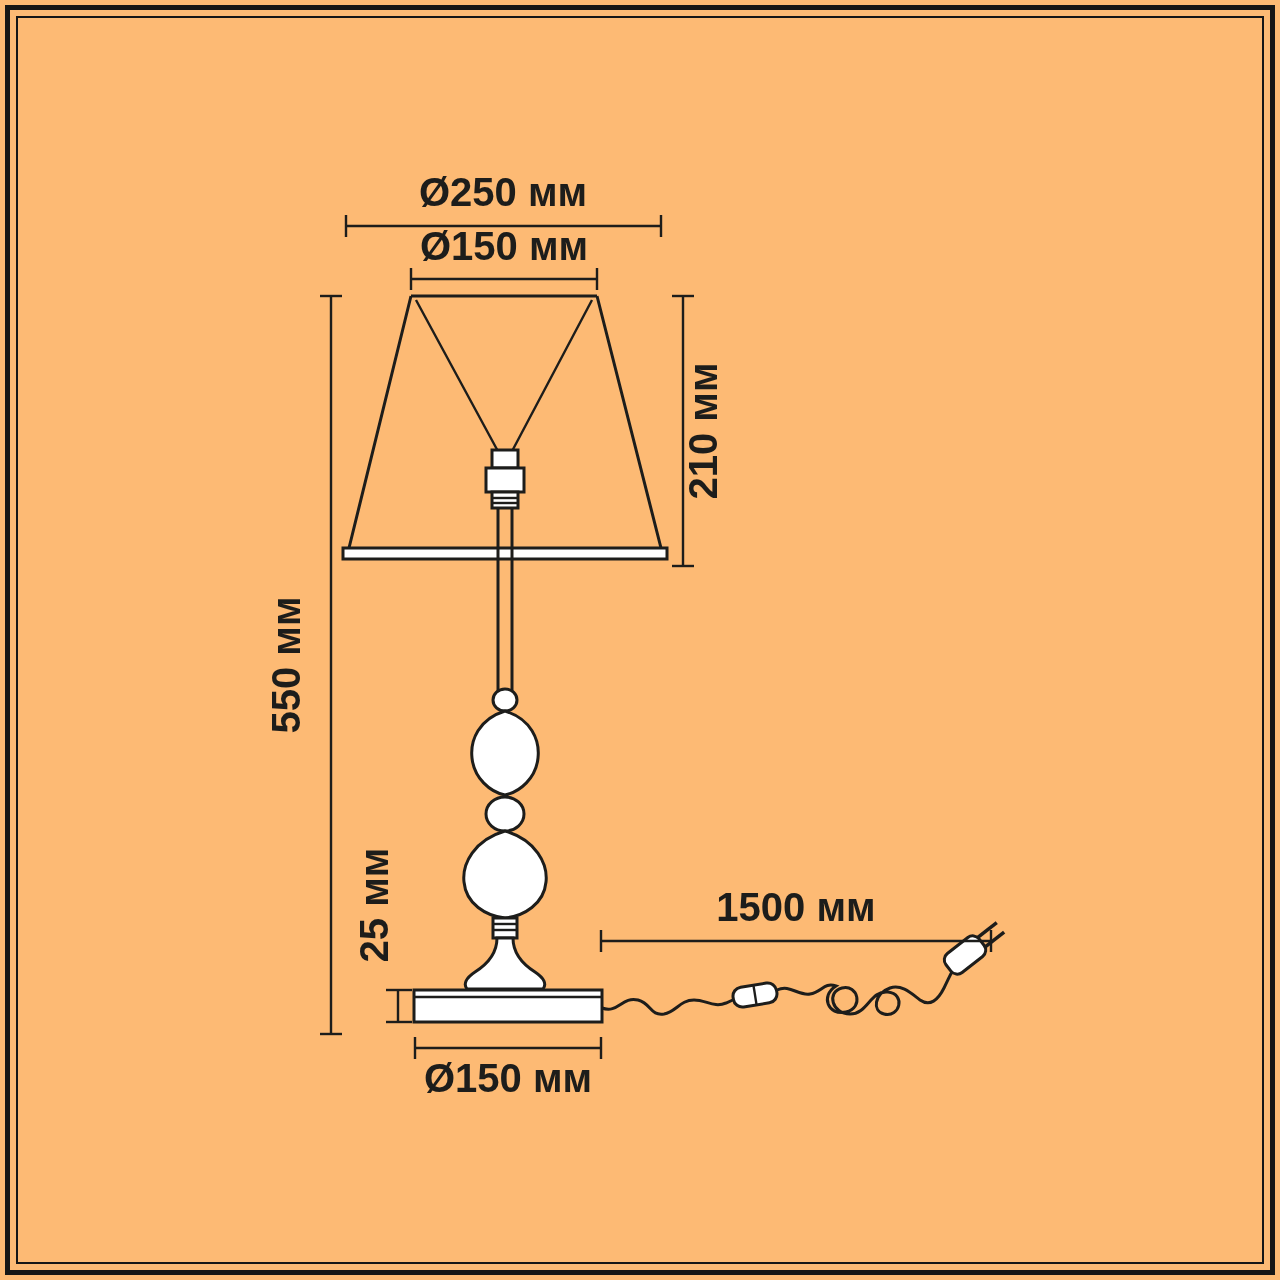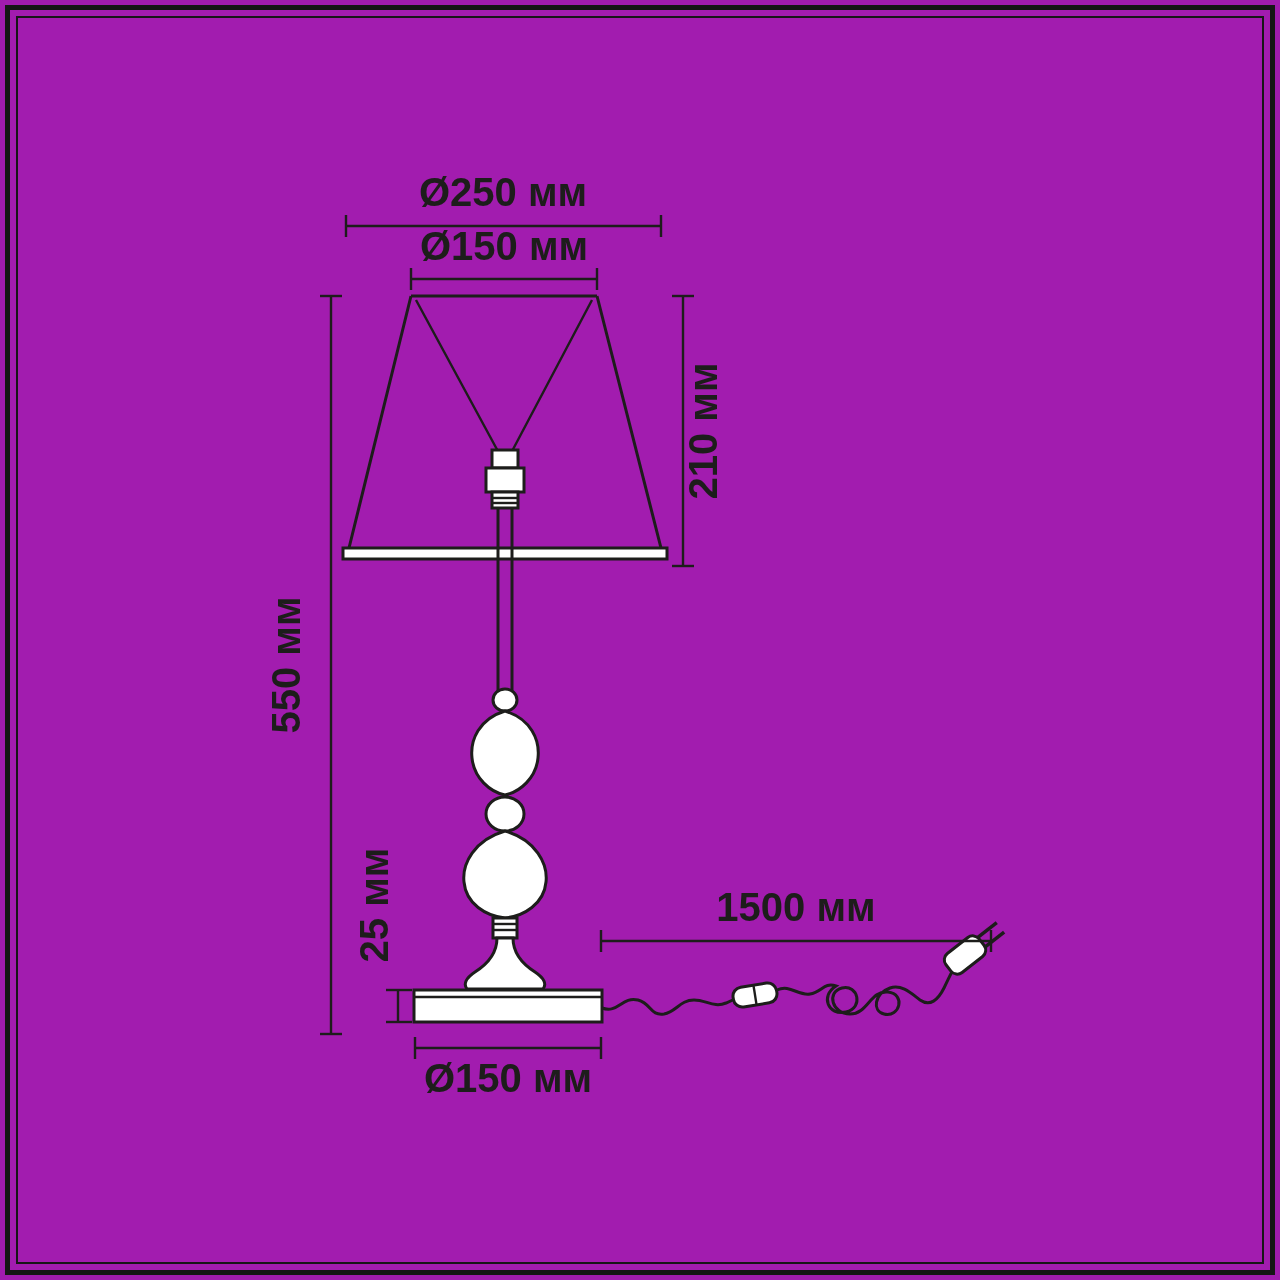--- a/index.html
+++ b/index.html
@@ -1,16 +1,16 @@
 <!DOCTYPE html>
 <html><head>
 <meta charset="utf-8">
 <style>
   html,body{margin:0;padding:0;background:#ffffff;}
-  .page{position:relative;width:1280px;height:1280px;background:#a21caf;overflow:hidden;
+  .page{position:relative;width:1280px;height:1280px;background:#fdba74;overflow:hidden;
         font-family:"Liberation Sans",sans-serif;}
   .frame-outer{position:absolute;inset:5px;border:5px solid #161616;pointer-events:none;}
   .frame-inner{position:absolute;inset:16px;border:2px solid #161616;pointer-events:none;}
   svg{position:absolute;left:0;top:0;}
   .dim{stroke:#1d1d1b;stroke-width:2.4;fill:none;}
   .dim-label{font-family:"Liberation Sans",sans-serif;font-size:40px;font-weight:600;fill:#1d1d1b;}
   .part{stroke:#1d1d1b;stroke-width:3;fill:#ffffff;}
   .part-thin{stroke:#1d1d1b;stroke-width:2.4;fill:none;}
 </style>
 </head>

